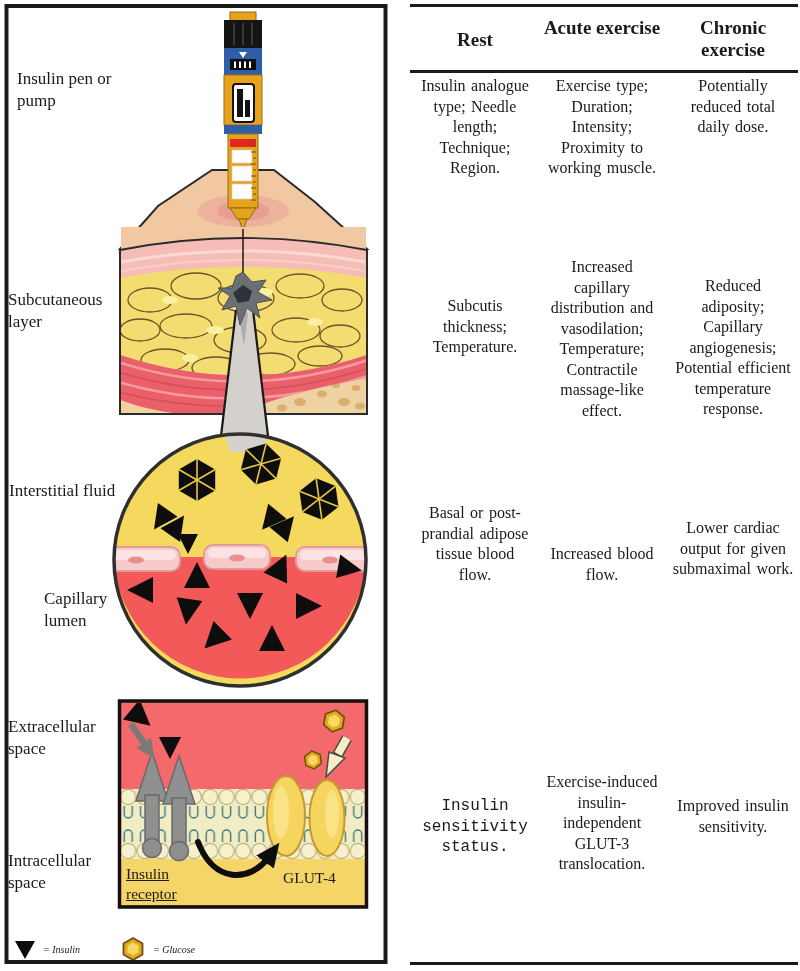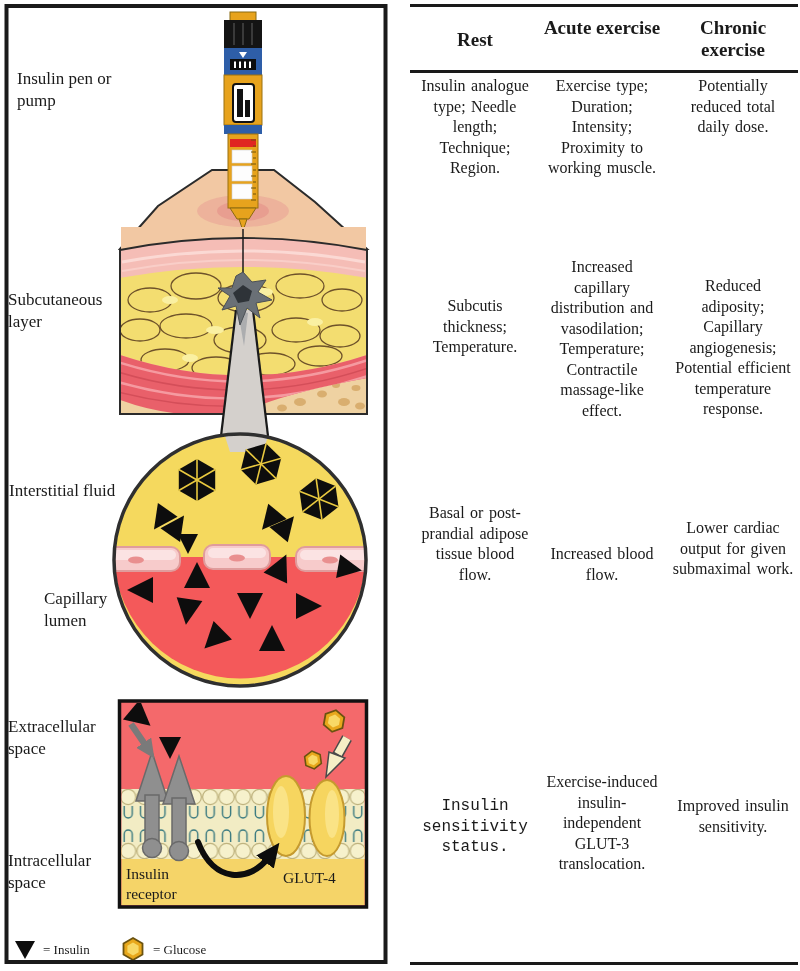--- a/index.html
+++ b/index.html
@@ -1,21 +1,21 @@
 <!DOCTYPE html>
 <html><head>
 <meta charset="utf-8">
 <style>
   html,body{margin:0;padding:0;background:#fff;}
   .canvas{position:relative;width:800px;height:971px;background:#ffffff;
           font-family:"Liberation Serif",serif;color:#1a1a1a;overflow:hidden;}
   svg{position:absolute;left:0;top:0;}
   .lbl{position:absolute;font-size:17px;line-height:21.5px;}
   .small-lbl{position:absolute;font-size:15.5px;line-height:20px;}
-  .legend-lbl{position:absolute;font-size:13px;line-height:18px;}
+  .legend-lbl{position:absolute;font-size:10px;line-height:18px;font-style:italic;}
   .hdr{position:absolute;text-align:center;font-weight:bold;font-size:19px;line-height:22px;}
   .cell{position:absolute;text-align:center;font-size:16px;line-height:20.5px;word-spacing:1.5px;}
   .rule{position:absolute;left:410px;width:388px;height:2.6px;background:#1a1a1a;}
 </style>
 </head>
 <body>
 
 <div class="canvas">
 
   <svg width="400" height="971" viewBox="0 0 400 971">
@@ -311,21 +311,21 @@
 
     <rect x="6.5" y="6" width="379" height="956" fill="none" stroke="#1a1a1a" stroke-width="4"></rect>
   </svg>
 
   <div class="lbl" style="left:17px;top:68px;width:118px;">Insulin pen or pump</div>
   <div class="lbl" style="left:8px;top:289px;width:120px;">Subcutaneous layer</div>
   <div class="lbl" style="left:9px;top:480px;width:140px;">Interstitial fluid</div>
   <div class="lbl" style="left:8px;top:588px;width:90px;padding-left:36px;">Capillary lumen</div>
   <div class="lbl" style="left:8px;top:716px;width:108px;">Extracellular space</div>
   <div class="lbl" style="left:8px;top:850px;width:108px;">Intracellular space</div>
-  <div class="small-lbl" style="left:126px;top:864px;width:82px;">Insulin receptor</div>
+  <div class="small-lbl" style="left:126px;top:864px;width:82px;text-decoration:underline;">Insulin receptor</div>
   <div class="small-lbl" style="left:283px;top:868px;width:70px;">GLUT-4</div>
   <div class="legend-lbl" style="left:43px;top:941px;">= Insulin</div>
   <div class="legend-lbl" style="left:153px;top:941px;">= Glucose</div>
 
   <div class="rule" style="top:4px;"></div>
   <div class="hdr" style="left:419px;top:29px;width:112px;">Rest</div>
   <div class="hdr" style="left:542px;top:17px;width:120px;">Acute exercise</div>
   <div class="hdr" style="left:671px;top:17px;width:124px;">Chronic exercise</div>
   <div class="rule" style="top:70px;"></div>
 

